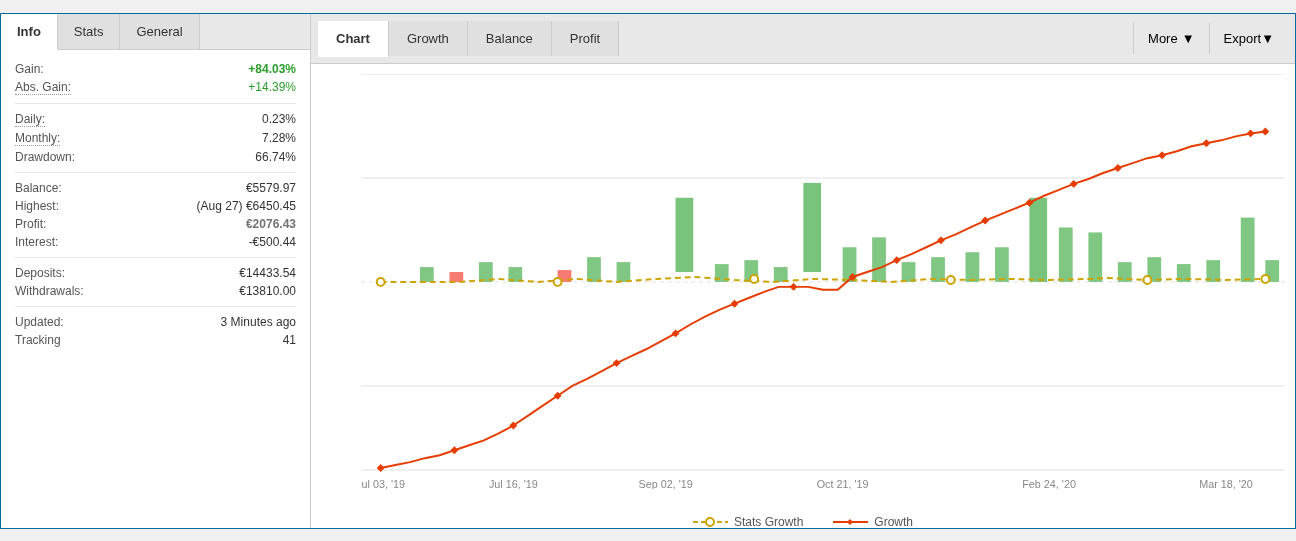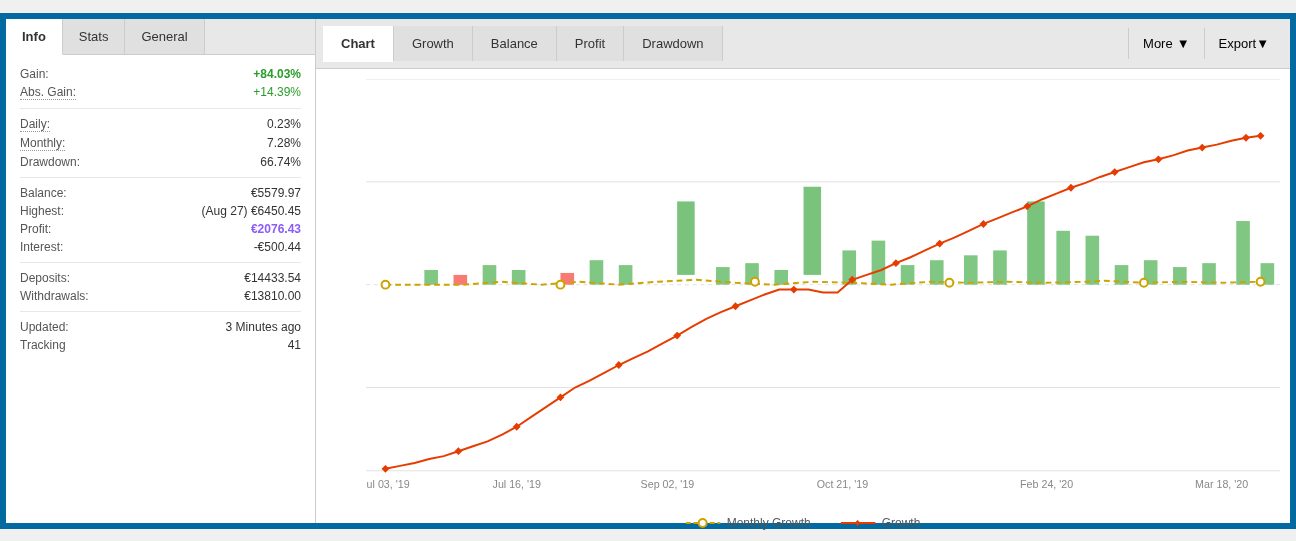--- a/index.html
+++ b/index.html
@@ -1,31 +1,31 @@
 <!DOCTYPE html>
 <html><head>
   <meta charset="utf-8">
   <style>
     * { box-sizing: border-box; margin: 0; padding: 0; }
     body { font-family: Arial, sans-serif; font-size: 12px; background: #f0f0f0; display: flex; justify-content: center; align-items: center; min-height: 100vh; }
-    .container { display: flex; width: 1296px; height: 516px; background: #fff; border: 6px solid #0369a1; }
+    .container { display: flex; width: 1296px; height: 516px; background: #fff; border: 1px solid #0369a1; }
     
     
     .left-panel { width: 310px; border-right: 1px solid #ccc; display: flex; flex-direction: column; }
     .tabs { display: flex; border-bottom: 1px solid #ccc; background: #e8e8e8; }
     .tab { padding: 10px 16px; cursor: pointer; border-right: 1px solid #ccc; font-size: 13px; color: #333; background: #e0e0e0; }
     .tab.active { background: #fff; font-weight: bold; border-bottom: 1px solid #fff; margin-bottom: -1px; }
     .info-content { padding: 12px 14px; flex: 1; overflow-y: auto; }
     .info-row { display: flex; justify-content: space-between; align-items: baseline; margin-bottom: 4px; }
     .info-label { color: #555; }
     .info-label.dotted { border-bottom: 1px dotted #999; cursor: help; }
     .info-value { color: #333; text-align: right; }
     .info-value.green { color: #2a9d2a; font-weight: bold; text-align: right; }
     .info-value.green-sm { color: #2a9d2a; }
-    .info-value.blue { color: #8b5cf6; font-weight: bold; }
+    .info-value.blue { color: #737373; font-weight: bold; }
     .divider { border: none; border-top: 1px solid #e8e8e8; margin: 8px 0; }
     
     
     .right-panel { flex: 1; display: flex; flex-direction: column; }
     .chart-tabs { display: flex; align-items: center; border-bottom: 1px solid #ccc; background: #e8e8e8; padding: 7px; }
     .chart-tab { padding: 10px 18px; cursor: pointer; border-right: 1px solid #ccc; font-size: 13px; color: #333; background: #e0e0e0; }
     .chart-tab.active { background: #fff; font-weight: bold; border-bottom: 1px solid #fff; margin-bottom: -1px; }
     .chart-tabs-right { margin-left: auto; display: flex; align-items: center; gap: 0; border-left: 1px solid #ccc; }
     .more-btn { padding: 8px 14px; cursor: pointer; background: #e8e8e8; border: none; border-right: 1px solid #ccc; font-size: 13px; display: flex; align-items: center; gap: 4px; }
     .export-btn { padding: 8px 14px; cursor: pointer; background: #e8e8e8; border: none; font-size: 13px; display: flex; align-items: center; }
@@ -108,21 +108,20 @@
       </div>
     </div>
   </div>
 
   <div class="right-panel">
     <div class="chart-tabs">
       <div class="chart-tab active">Chart</div>
       <div class="chart-tab">Growth</div>
       <div class="chart-tab">Balance</div>
       <div class="chart-tab">Profit</div>
-      <div class="chart-tab">Drawdown</div>
       <div class="chart-tabs-right">
         <button class="more-btn">
           <span>More</span>
           <span>▼</span>
         </button>
         <button class="export-btn">
           <span>Export</span>
           <span>▼</span>
         </button>
       </div>
@@ -215,21 +214,21 @@
         <polygon points="920,54 924,58 920,62 916,58" fill="#e63c00"></polygon>
       </svg>
 
       
       <div class="legend">
         <div class="legend-item">
           <svg width="35" height="12">
             <line x1="0" y1="6" x2="35" y2="6" stroke="#cca300" stroke-width="2" stroke-dasharray="5,3"></line>
             <circle cx="17" cy="6" r="4" fill="#fff" stroke="#cca300" stroke-width="2"></circle>
           </svg>
-          <span>Monthly Growth</span>
+          <span>Stats Growth</span>
         </div>
         <div class="legend-item">
           <svg width="35" height="12">
             <line x1="0" y1="6" x2="35" y2="6" stroke="#e63c00" stroke-width="2"></line>
             <polygon points="17,3 20,6 17,9 14,6" fill="#e63c00"></polygon>
           </svg>
           <span>Growth</span>
         </div>
       </div>
     </div>

